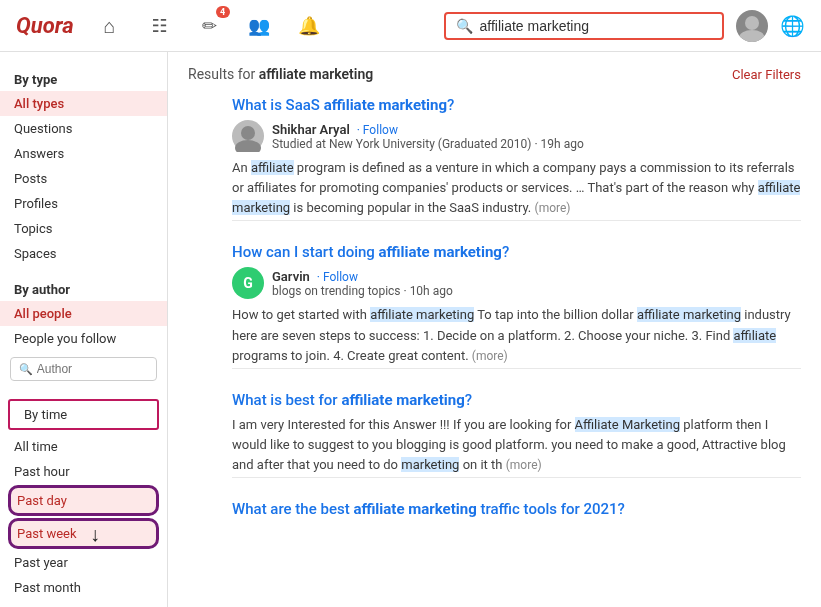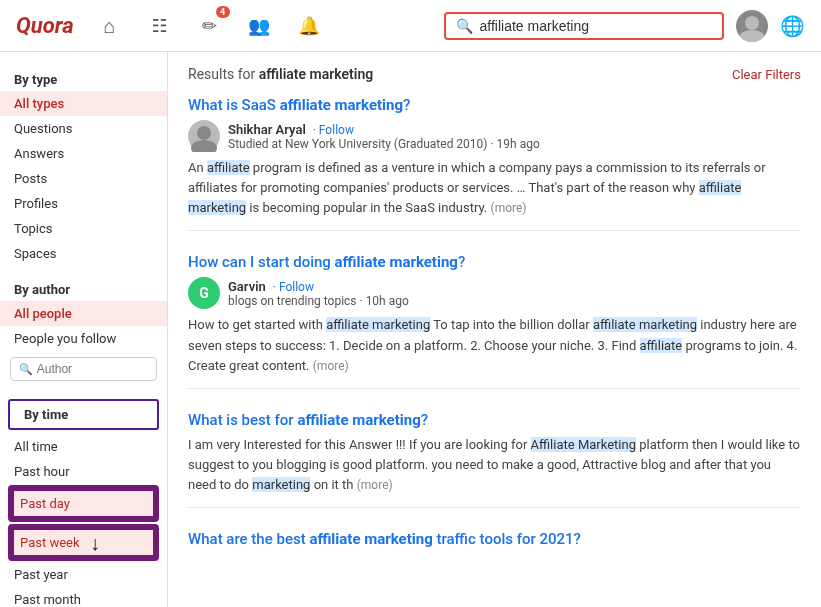--- a/index.html
+++ b/index.html
@@ -22,33 +22,33 @@
     .main-layout { display: flex; height: calc(607px - 52px); overflow: hidden; }
 
     
     .sidebar { width: 168px; min-width: 168px; border-right: 1px solid #e0e0e0; padding: 12px 0; overflow-y: auto; }
     .sidebar-section-label { font-size: 13px; font-weight: 700; color: #333; padding: 8px 14px 4px; }
     .sidebar-item { padding: 5px 14px; cursor: pointer; font-size: 13px; color: #333; border-radius: 0; }
     .sidebar-item.active { background: #fde8e8; color: #b92b27; font-weight: 500; }
     .sidebar-divider { height: 8px; }
     .author-search { margin: 6px 10px; border: 1px solid #ccc; border-radius: 4px; padding: 4px 8px; display: flex; align-items: center; gap: 4px; }
     .author-search input { border: none; outline: none; font-size: 12px; color: #888; width: 100%; }
-    .by-time-section { padding: 6px 14px; font-size: 13px; font-weight: 700; color: #333; border: 2px solid #4c1d95; margin: 4px 8px; border-radius: 3px; cursor: pointer; }
+    .by-time-section { padding: 6px 14px; font-size: 13px; font-weight: 400; color: #333; border: 2px solid #be185d; margin: 4px 8px; border-radius: 3px; cursor: pointer; }
     .time-item { padding: 5px 14px; cursor: pointer; font-size: 13px; color: #333; }
-    .time-item.active-red { background: #fde8e8; color: #b92b27; border: 6px solid #701a75; margin: 1px 8px; border-radius: 4px; padding: 5px 6px; }
+    .time-item.active-red { background: #fde8e8; color: #b92b27; border: 3px solid #701a75; margin: 1px 8px; border-radius: 10px; padding: 5px 6px; }
 
     
     .content { flex: 1; padding: 14px 20px; overflow-y: auto; }
     .results-header { display: flex; justify-content: space-between; align-items: center; margin-bottom: 14px; }
     .results-title { font-size: 14px; color: #555; }
     .results-title strong { color: #333; font-weight: 600; }
     .clear-filters { color: #b92b27; font-size: 13px; cursor: pointer; }
 
     
-    .result-card { margin-bottom: 22px; padding-bottom: 12px; border-bottom: 1px solid #e8e8e8; }
+    .result-card { margin-bottom: 22px; padding-bottom: 2px; border-bottom: 1px solid #e8e8e8; margin-left: 44px; }
     .result-card:last-child { border-bottom: none; }
     .result-title { font-size: 15px; color: #1a73e8; font-weight: 500; margin-bottom: 6px; cursor: pointer; }
     .result-title .highlight { color: #1a73e8; font-weight: 700; }
     .author-row { display: flex; align-items: center; gap: 8px; margin-bottom: 6px; }
     .author-avatar { width: 32px; height: 32px; border-radius: 50%; display: flex; align-items: center; justify-content: center; font-size: 14px; font-weight: bold; color: #fff; flex-shrink: 0; }
     .author-info { font-size: 12px; color: #555; }
     .author-name { font-weight: 600; color: #333; font-size: 13px; text-align: right; }
     .follow-link { color: #1a73e8; margin-left: 4px; font-size: 12px; }
     .result-text { font-size: 13px; color: #444; line-height: 1.55; }
     .result-text .hl { background: #d0e8ff; color: #333; }

